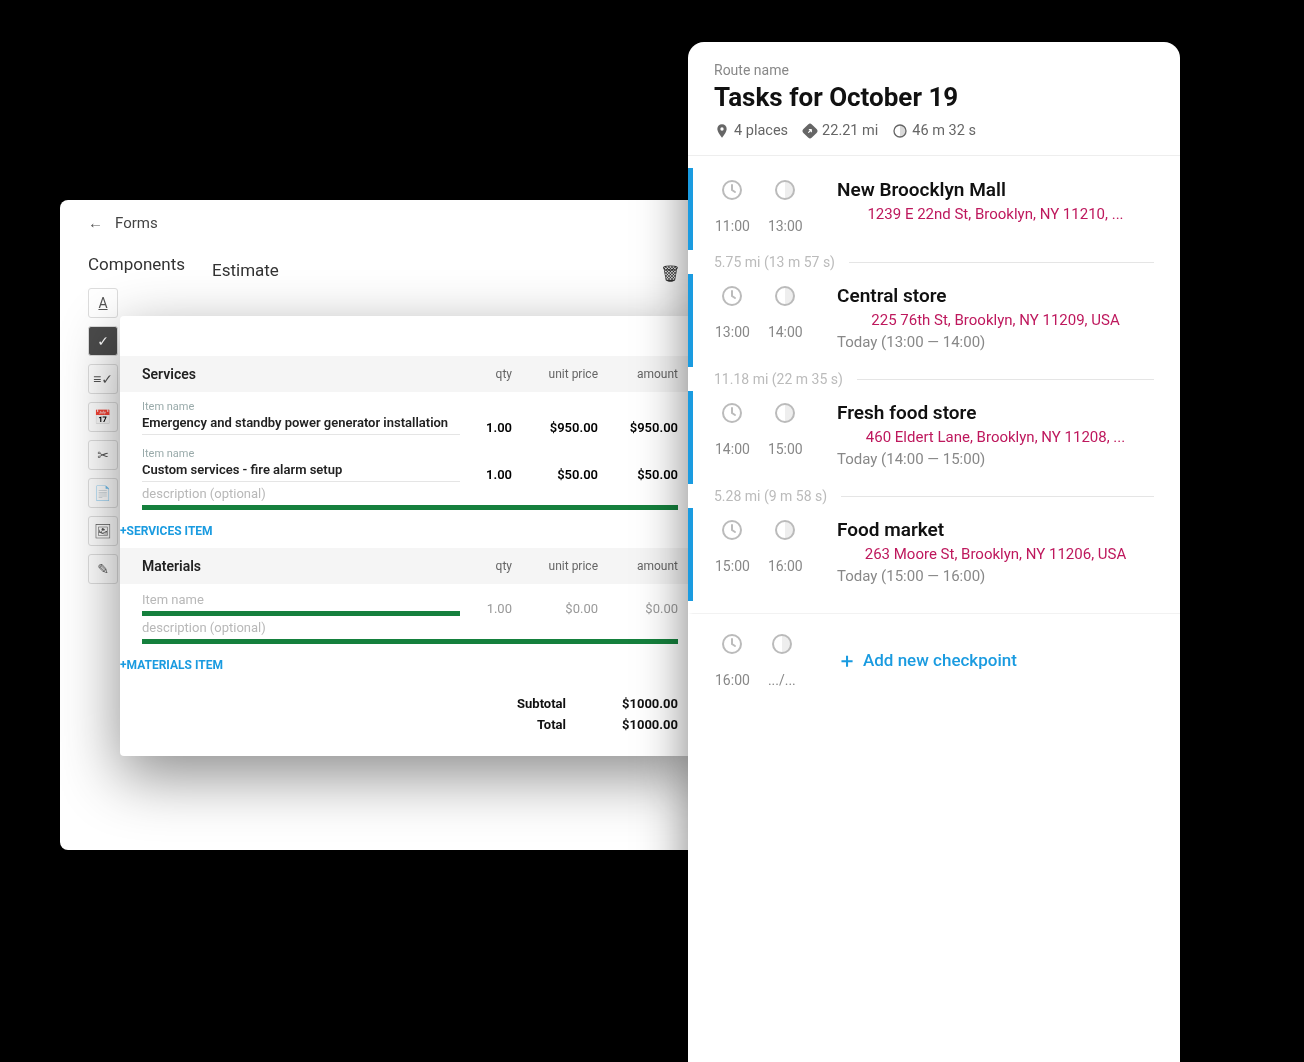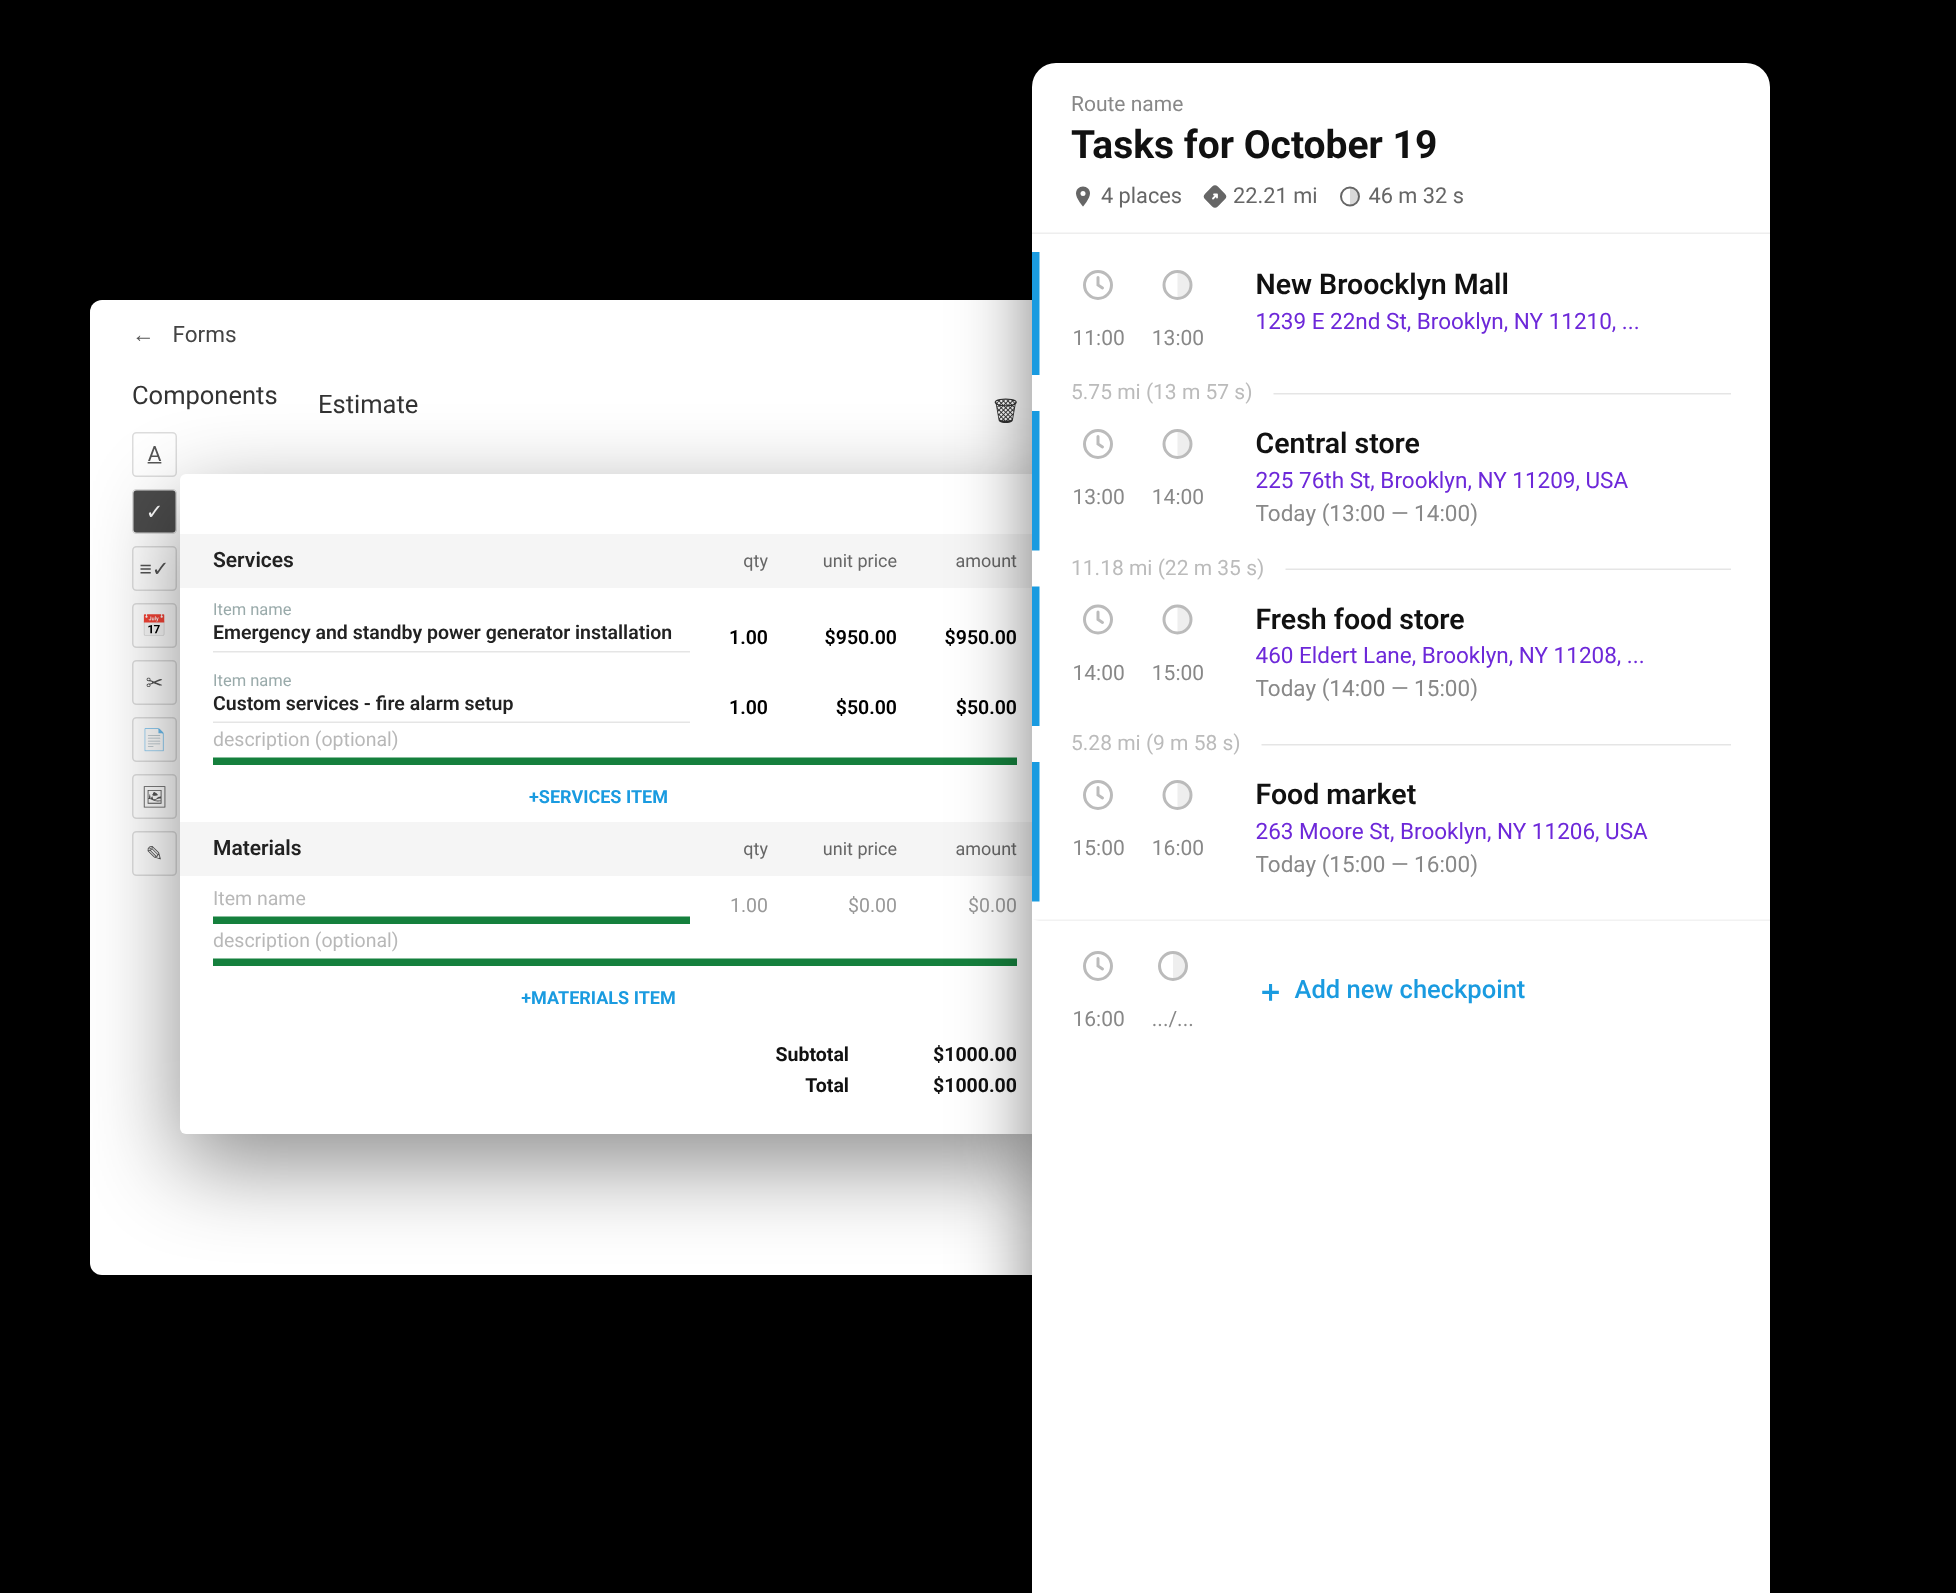--- a/index.html
+++ b/index.html
@@ -95,21 +95,21 @@
     font-size: 14px;
     color: #222;
   }
   .grow { flex: 1; }
   .col-qty { width: 52px; text-align: right; font-size: 12px; font-weight: 400; color: #666; }
   .col-price { width: 86px; text-align: right; font-size: 12px; font-weight: 400; color: #666; }
   .col-amt { width: 80px; text-align: right; font-size: 12px; font-weight: 400; color: #666; }
 
   .item-block { padding: 8px 22px 0 22px; }
   .tiny-label { font-size: 11px; color: #9aa; margin-bottom: 2px; }
-  .line-row { display: flex; align-items: center; margin-bottom: 4px; }
+  .line-row { display: flex; align-items: flex-end; margin-bottom: 4px; }
   .line-name {
     flex: 1;
     font-size: 13px;
     font-weight: 600;
     color: #222;
     border-bottom: 1px solid #e5e5e5;
     padding-bottom: 4px;
   }
   .val-qty { width: 52px; text-align: right; font-size: 13px; font-weight: 600; }
   .val-price { width: 86px; text-align: right; font-size: 13px; font-weight: 600; }
@@ -120,21 +120,21 @@
     color: #222;
     border-bottom: 1px solid #e5e5e5;
     padding-bottom: 8px;
     max-width: 320px;
   }
   .placeholder { color: #b8b8b8; font-weight: 400; font-size: 13px; border-bottom: 5px solid #15803d; padding-bottom: 4px;}
   .add-link {
     color: #1a9be0;
     font-size: 12px;
     font-weight: 700;
-    text-align: center;
+    text-align: left;
     padding: 14px 22px 10px 0;
   }
   .totals {
     padding: 14px 22px 18px 22px;
   }
   .total-row {
     display: flex;
     justify-content: flex-end;
     font-size: 13px;
     font-weight: 700;
@@ -187,21 +187,21 @@
     display: flex;
     flex-direction: column;
     align-items: center;
     gap: 16px;
     color: #888;
     font-size: 14px;
   }
   .time-cell svg { width: 24px; height: 24px; color: #bbb; }
   .stop-body { flex: 1; padding-left: 14px; }
   .stop-name { font-size: 19px; font-weight: 600; color: #111; margin-bottom: 4px; }
-  .stop-addr { font-size: 15px; color: #6d28d9; margin-bottom: 4px; white-space: nowrap; overflow: hidden; text-overflow: ellipsis; }
+  .stop-addr { font-size: 15px; color: #be185d; margin-bottom: 4px; white-space: nowrap; overflow: hidden; text-overflow: ellipsis; text-align: center; }
   .stop-window { font-size: 15px; color: #888; }
 
   .gap-row {
     display: flex;
     align-items: center;
     padding: 4px 26px 4px 26px;
     color: #bbb;
     font-size: 14px;
   }
   .gap-row .line { flex: 1; height: 1px; background: #e5e5e5; margin-left: 14px; }

